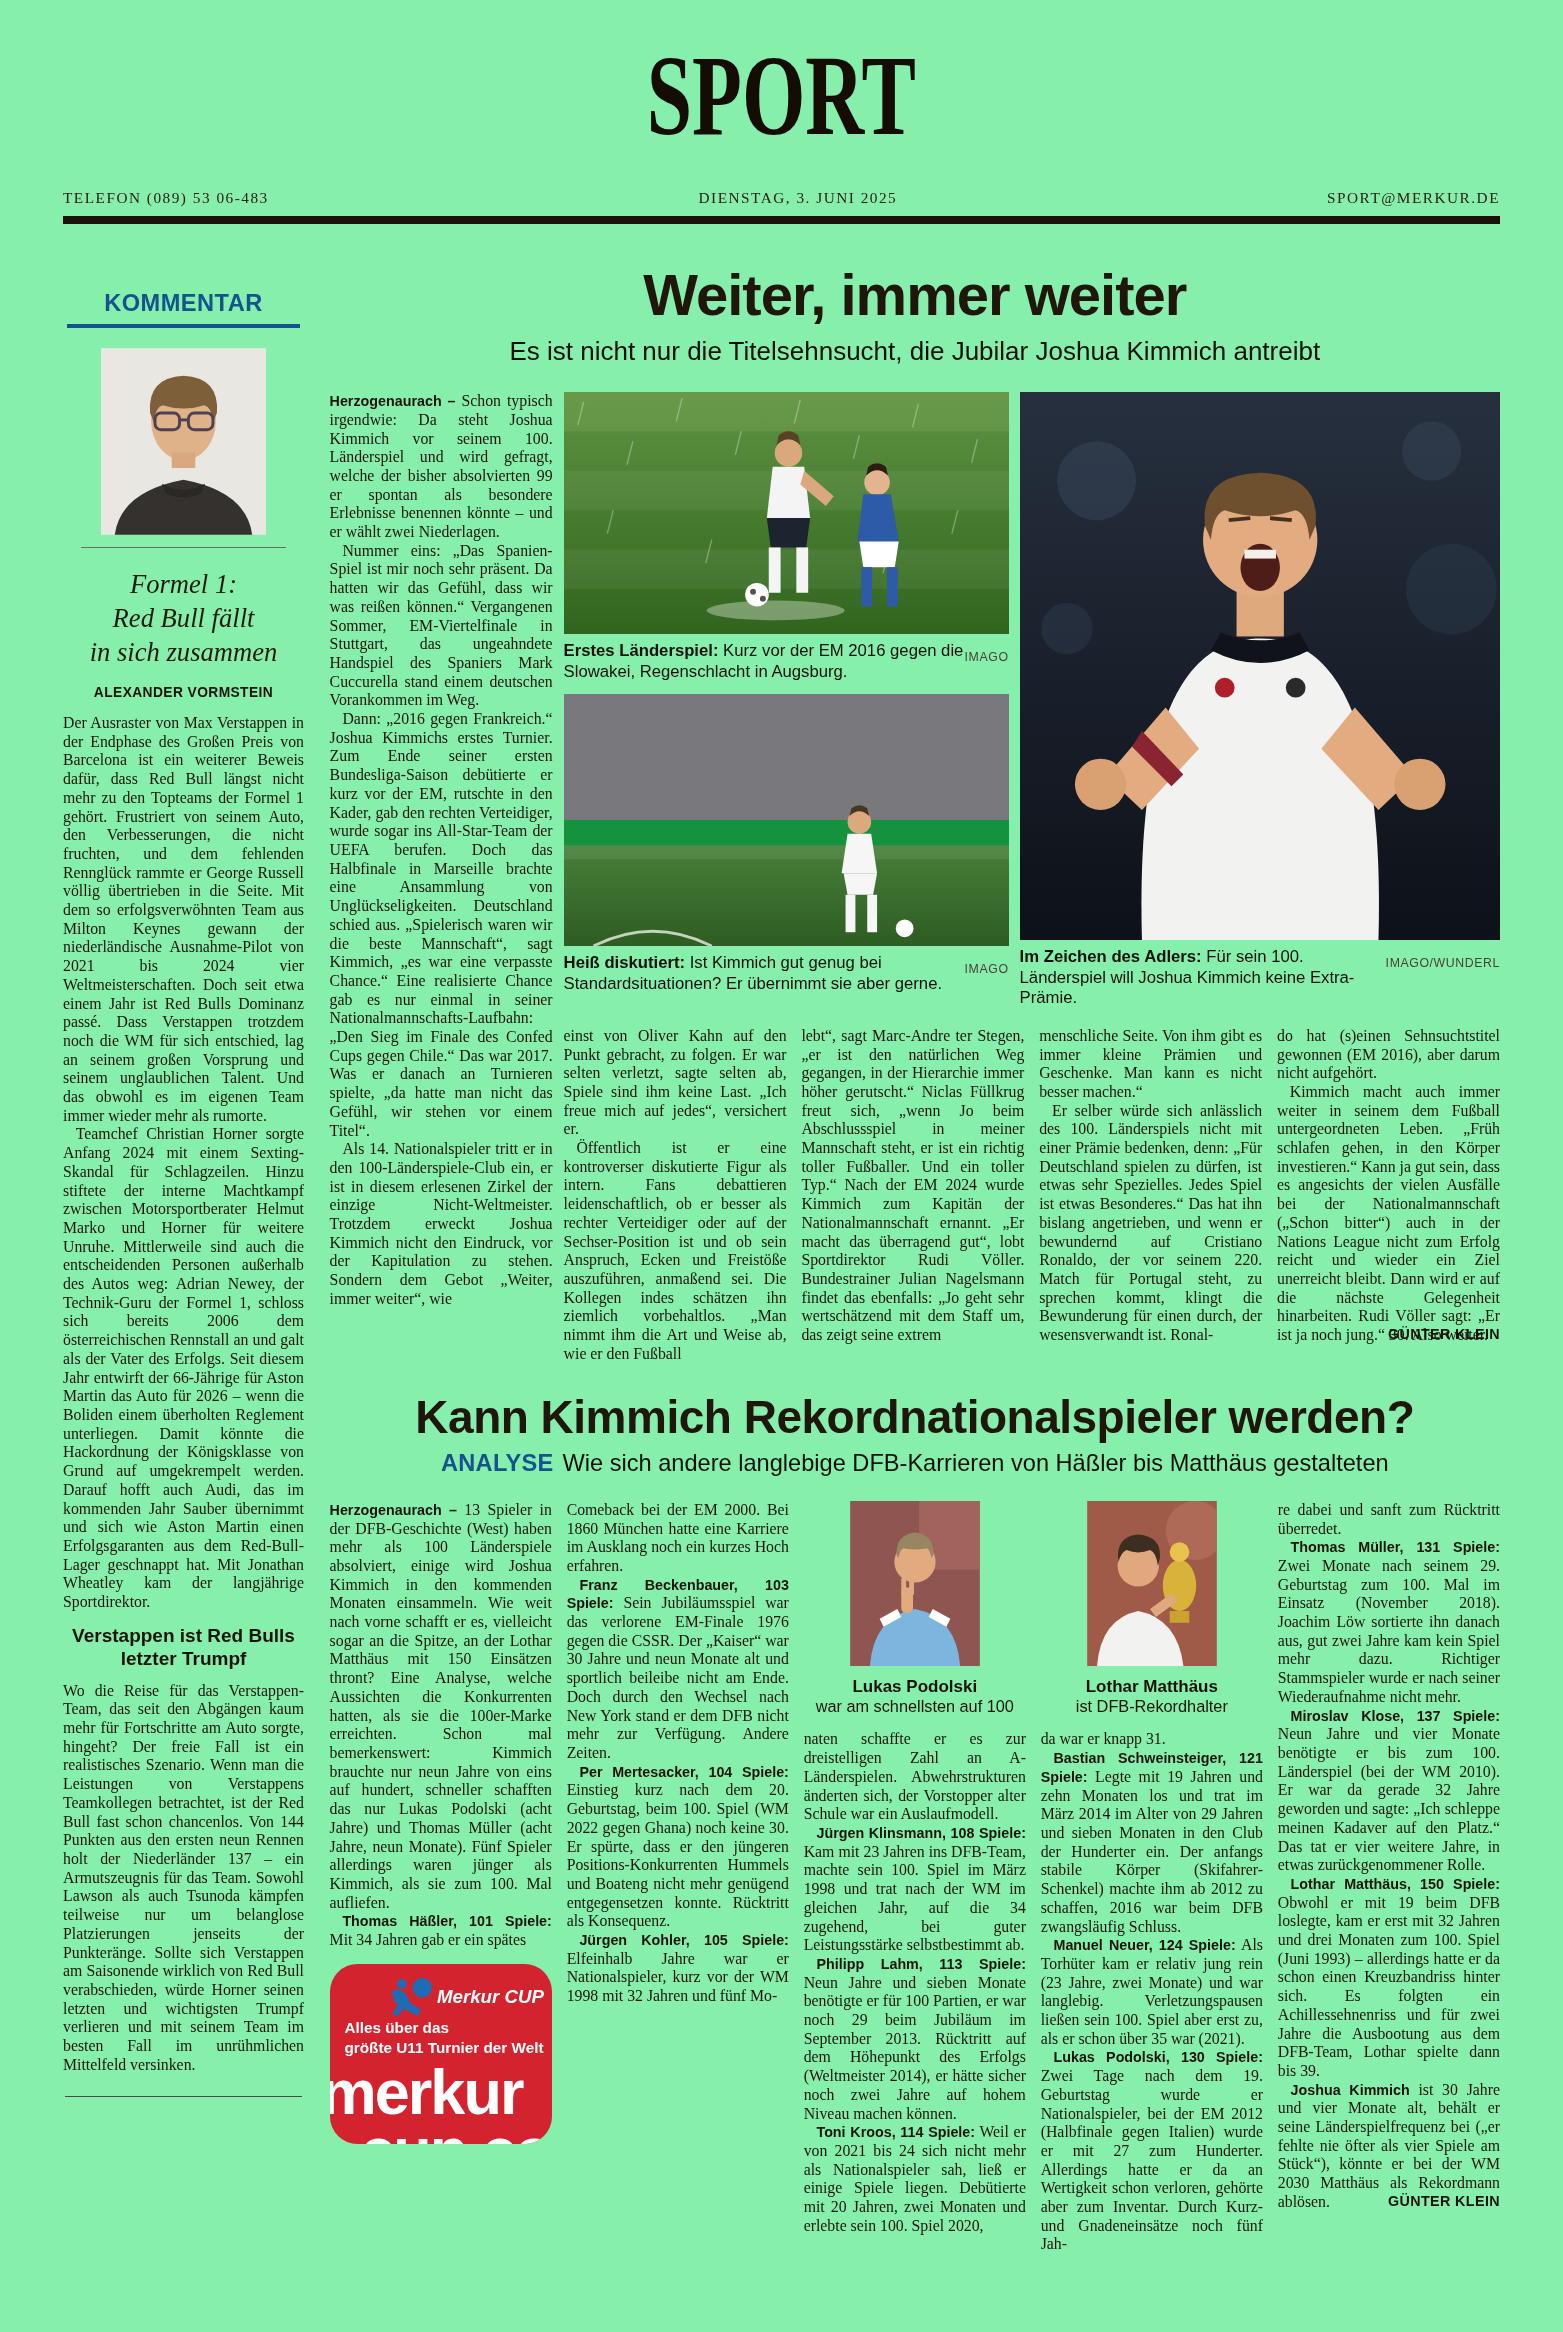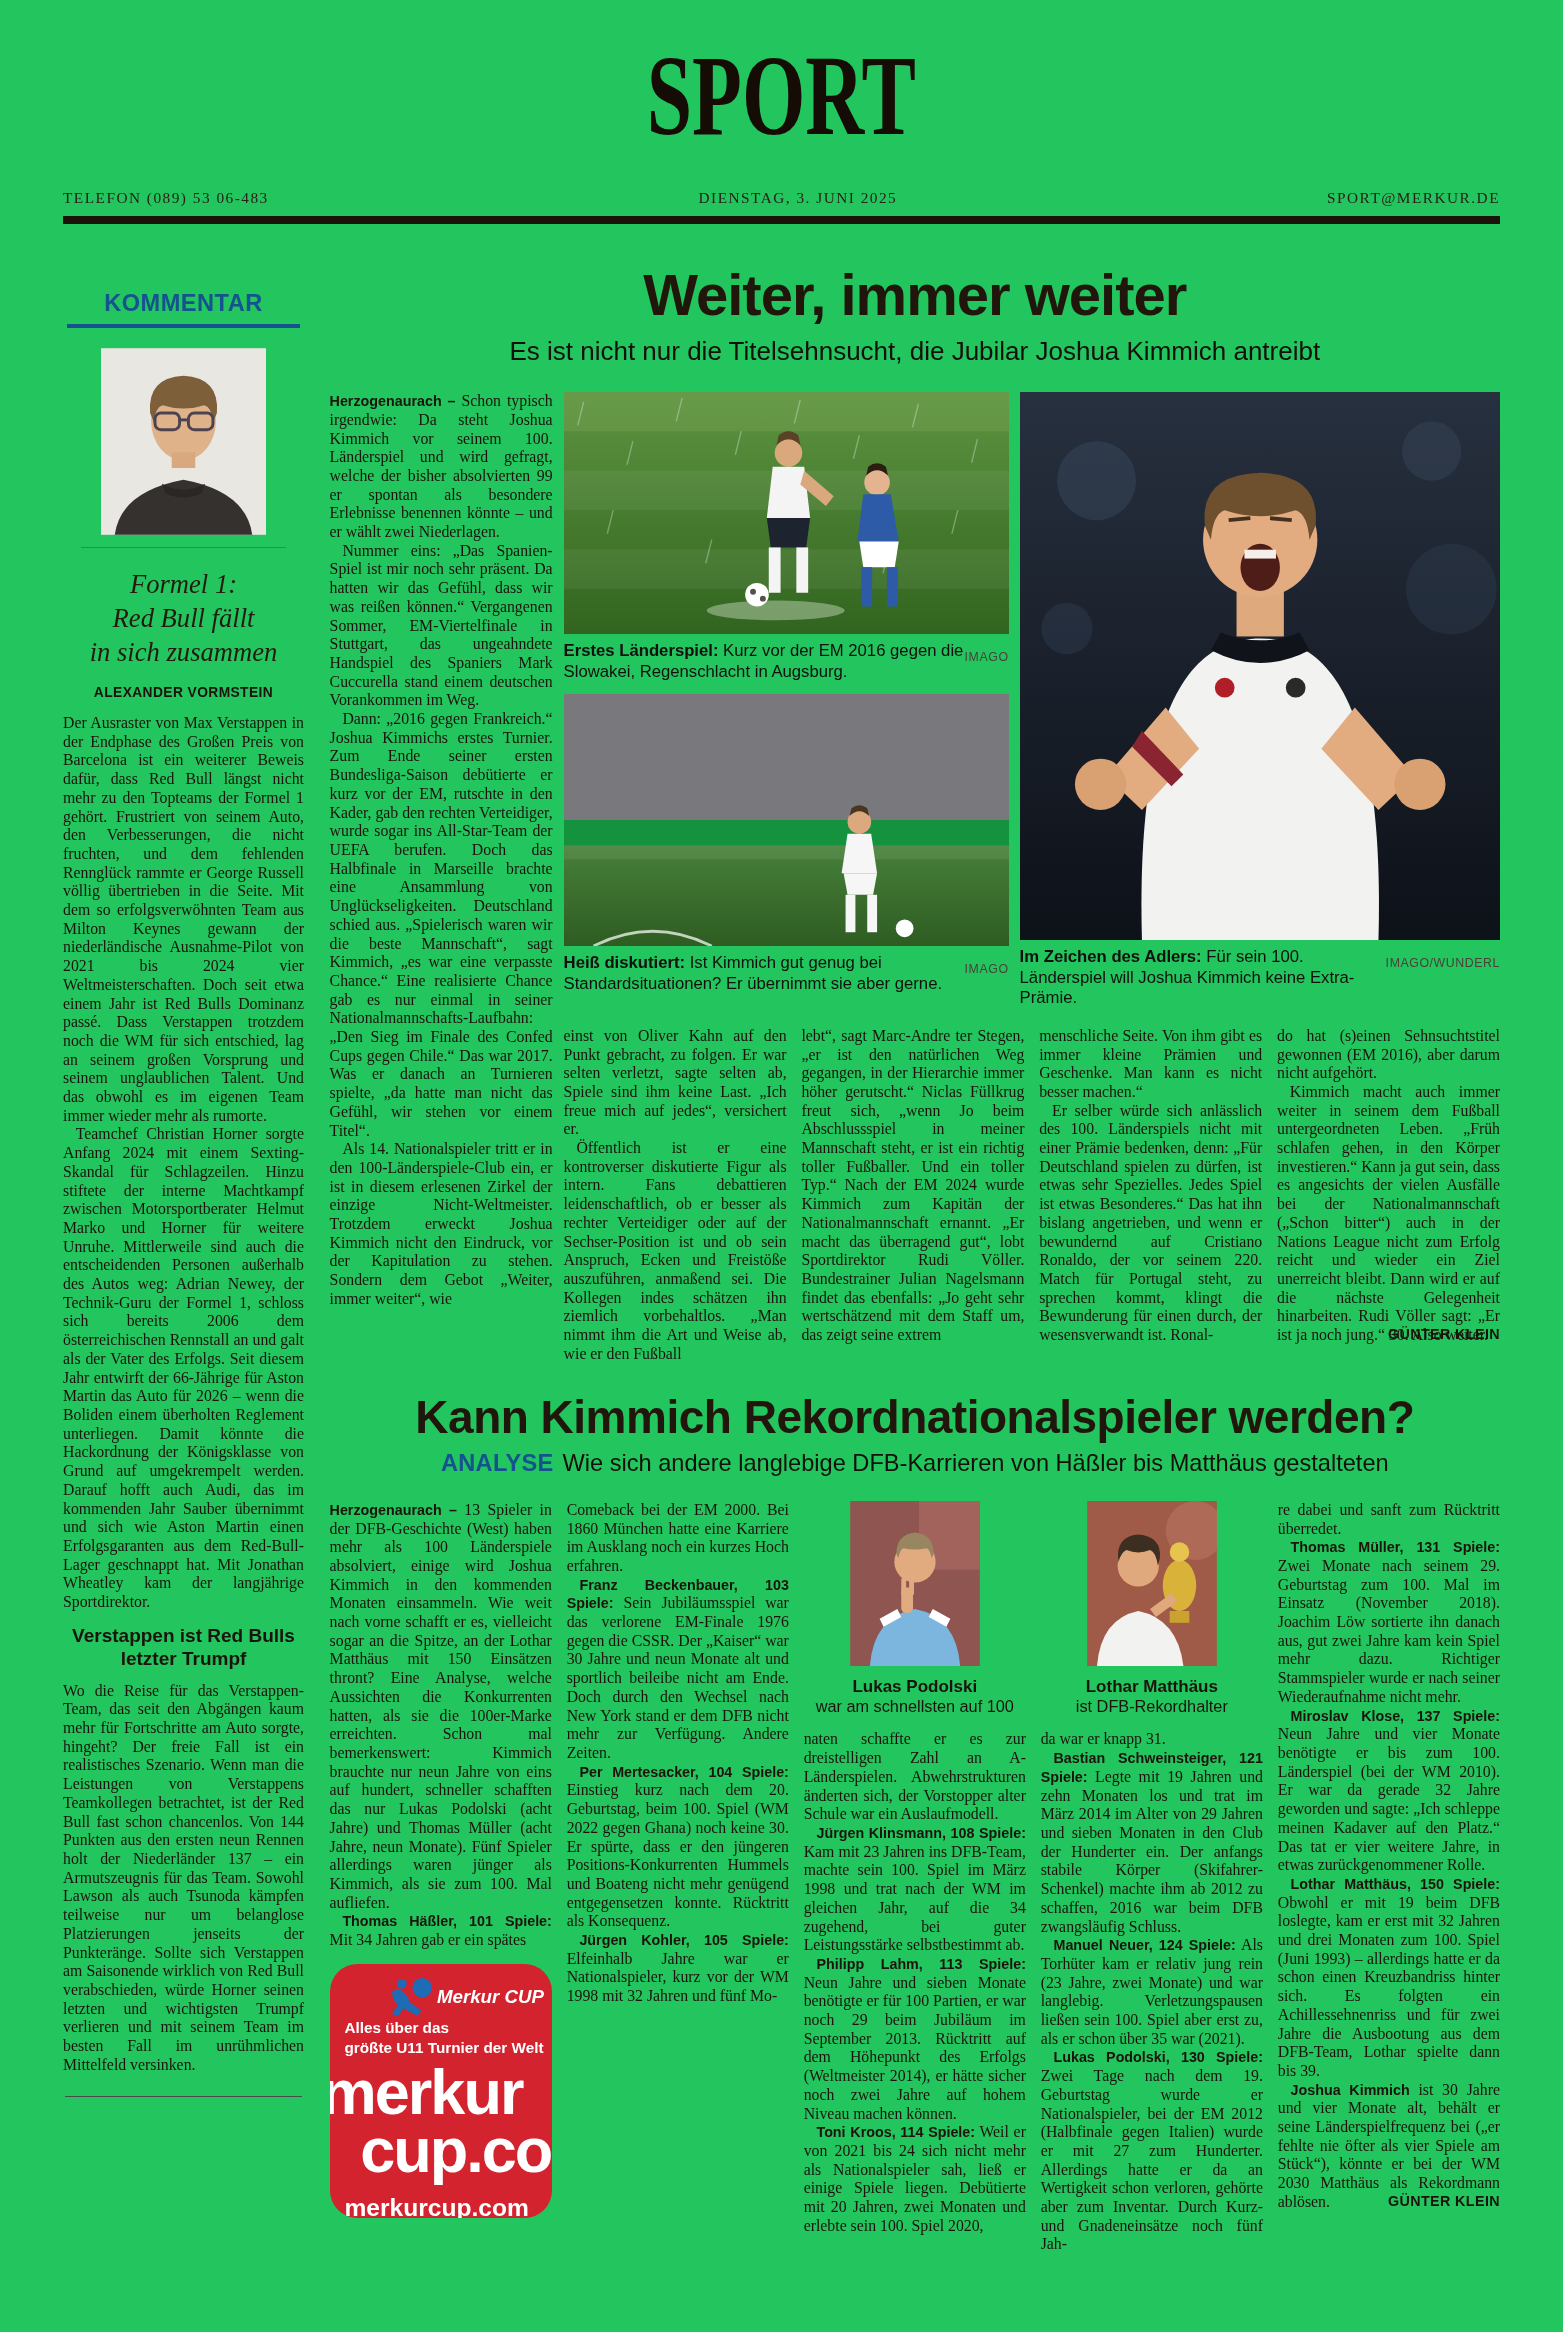--- a/index.html
+++ b/index.html
@@ -1,18 +1,18 @@
 <!DOCTYPE html>
 <html lang="de"><head>
 <meta charset="utf-8">
 <style>
   * { margin:0; padding:0; box-sizing:border-box; }
   html,body { background:#fff; }
   body { width:1563px; font-family:"Liberation Serif", serif; color:#1c140c; }
-  .page { width:1563px; min-height:2333px; padding:21.7px 63px 25.6px; background:#22c55e; overflow:hidden; }
+  .page { width:1563px; min-height:2333px; padding:21.7px 63px 25.6px; background:#86efac; overflow:hidden; }
 
   
   .masthead { text-align:center; height:126px; margin-top:17.7px; }
   .masthead h1 { display:inline-block; font-family:"Liberation Serif", serif; font-size:102px; font-weight:700;
                  line-height:1; color:#150d05; transform:scale(.80,1.12); transform-origin:center top; letter-spacing:0px; }
   .infobar { display:flex; justify-content:space-between; margin-top:23.6px; font-size:15.3px;
              letter-spacing:1.5px; color:#2a2017; font-family:"Liberation Serif", serif; }
   .toprule { height:7.9px; background:#1b1309; margin-top:8.9px; }
 
   
@@ -65,21 +65,21 @@
   .a2-body { display:grid; grid-template-columns:repeat(5,1fr); column-gap:14.8px; }
   .a2-col  { min-width:0; }
   .a2-col1 { display:flex; flex-direction:column; }
   .player { text-align:center; margin-bottom:13.8px; }
   .player svg { width:130px; height:165px; }
   .p-name { font-family:"Liberation Sans", sans-serif; font-weight:700; font-size:17px; line-height:1.2; margin-top:6.9px; }
   .p-cap  { font-family:"Liberation Sans", sans-serif; font-size:16.3px; line-height:1.2; }
 
   
   .ad { margin-top:13.8px; background:#d2232e; border-radius:27.6px; overflow:hidden; color:#fff;
-        height:254px; padding:11.8px 0 11.8px 14.8px; position:relative; }
+        height:180px; padding:11.8px 0 11.8px 14.8px; position:relative; }
   .ad-logo-row { display:flex; align-items:center; justify-content:flex-end; padding-right:7.9px; height:43px; }
   .ad-logo-text { font-family:"Liberation Sans", sans-serif; font-weight:700; font-style:italic; font-size:18.7px;
                   color:#fff; margin-left:3.9px; white-space:nowrap; }
   .ad-line { font-family:"Liberation Sans", sans-serif; font-weight:700; font-size:15.3px; line-height:1.3; }
   .ad-big  { font-family:"Liberation Sans", sans-serif; font-weight:700; font-size:63px; line-height:.92;
              letter-spacing:-2px; white-space:nowrap; margin-left:-23.6px; margin-top:5.9px; }
   .ad-big2 { margin-left:15.8px; margin-top:0; }
   .ad-url  { font-family:"Liberation Sans", sans-serif; font-weight:700; font-size:24.6px; margin-top:13.8px; }
 </style>
 </head>

